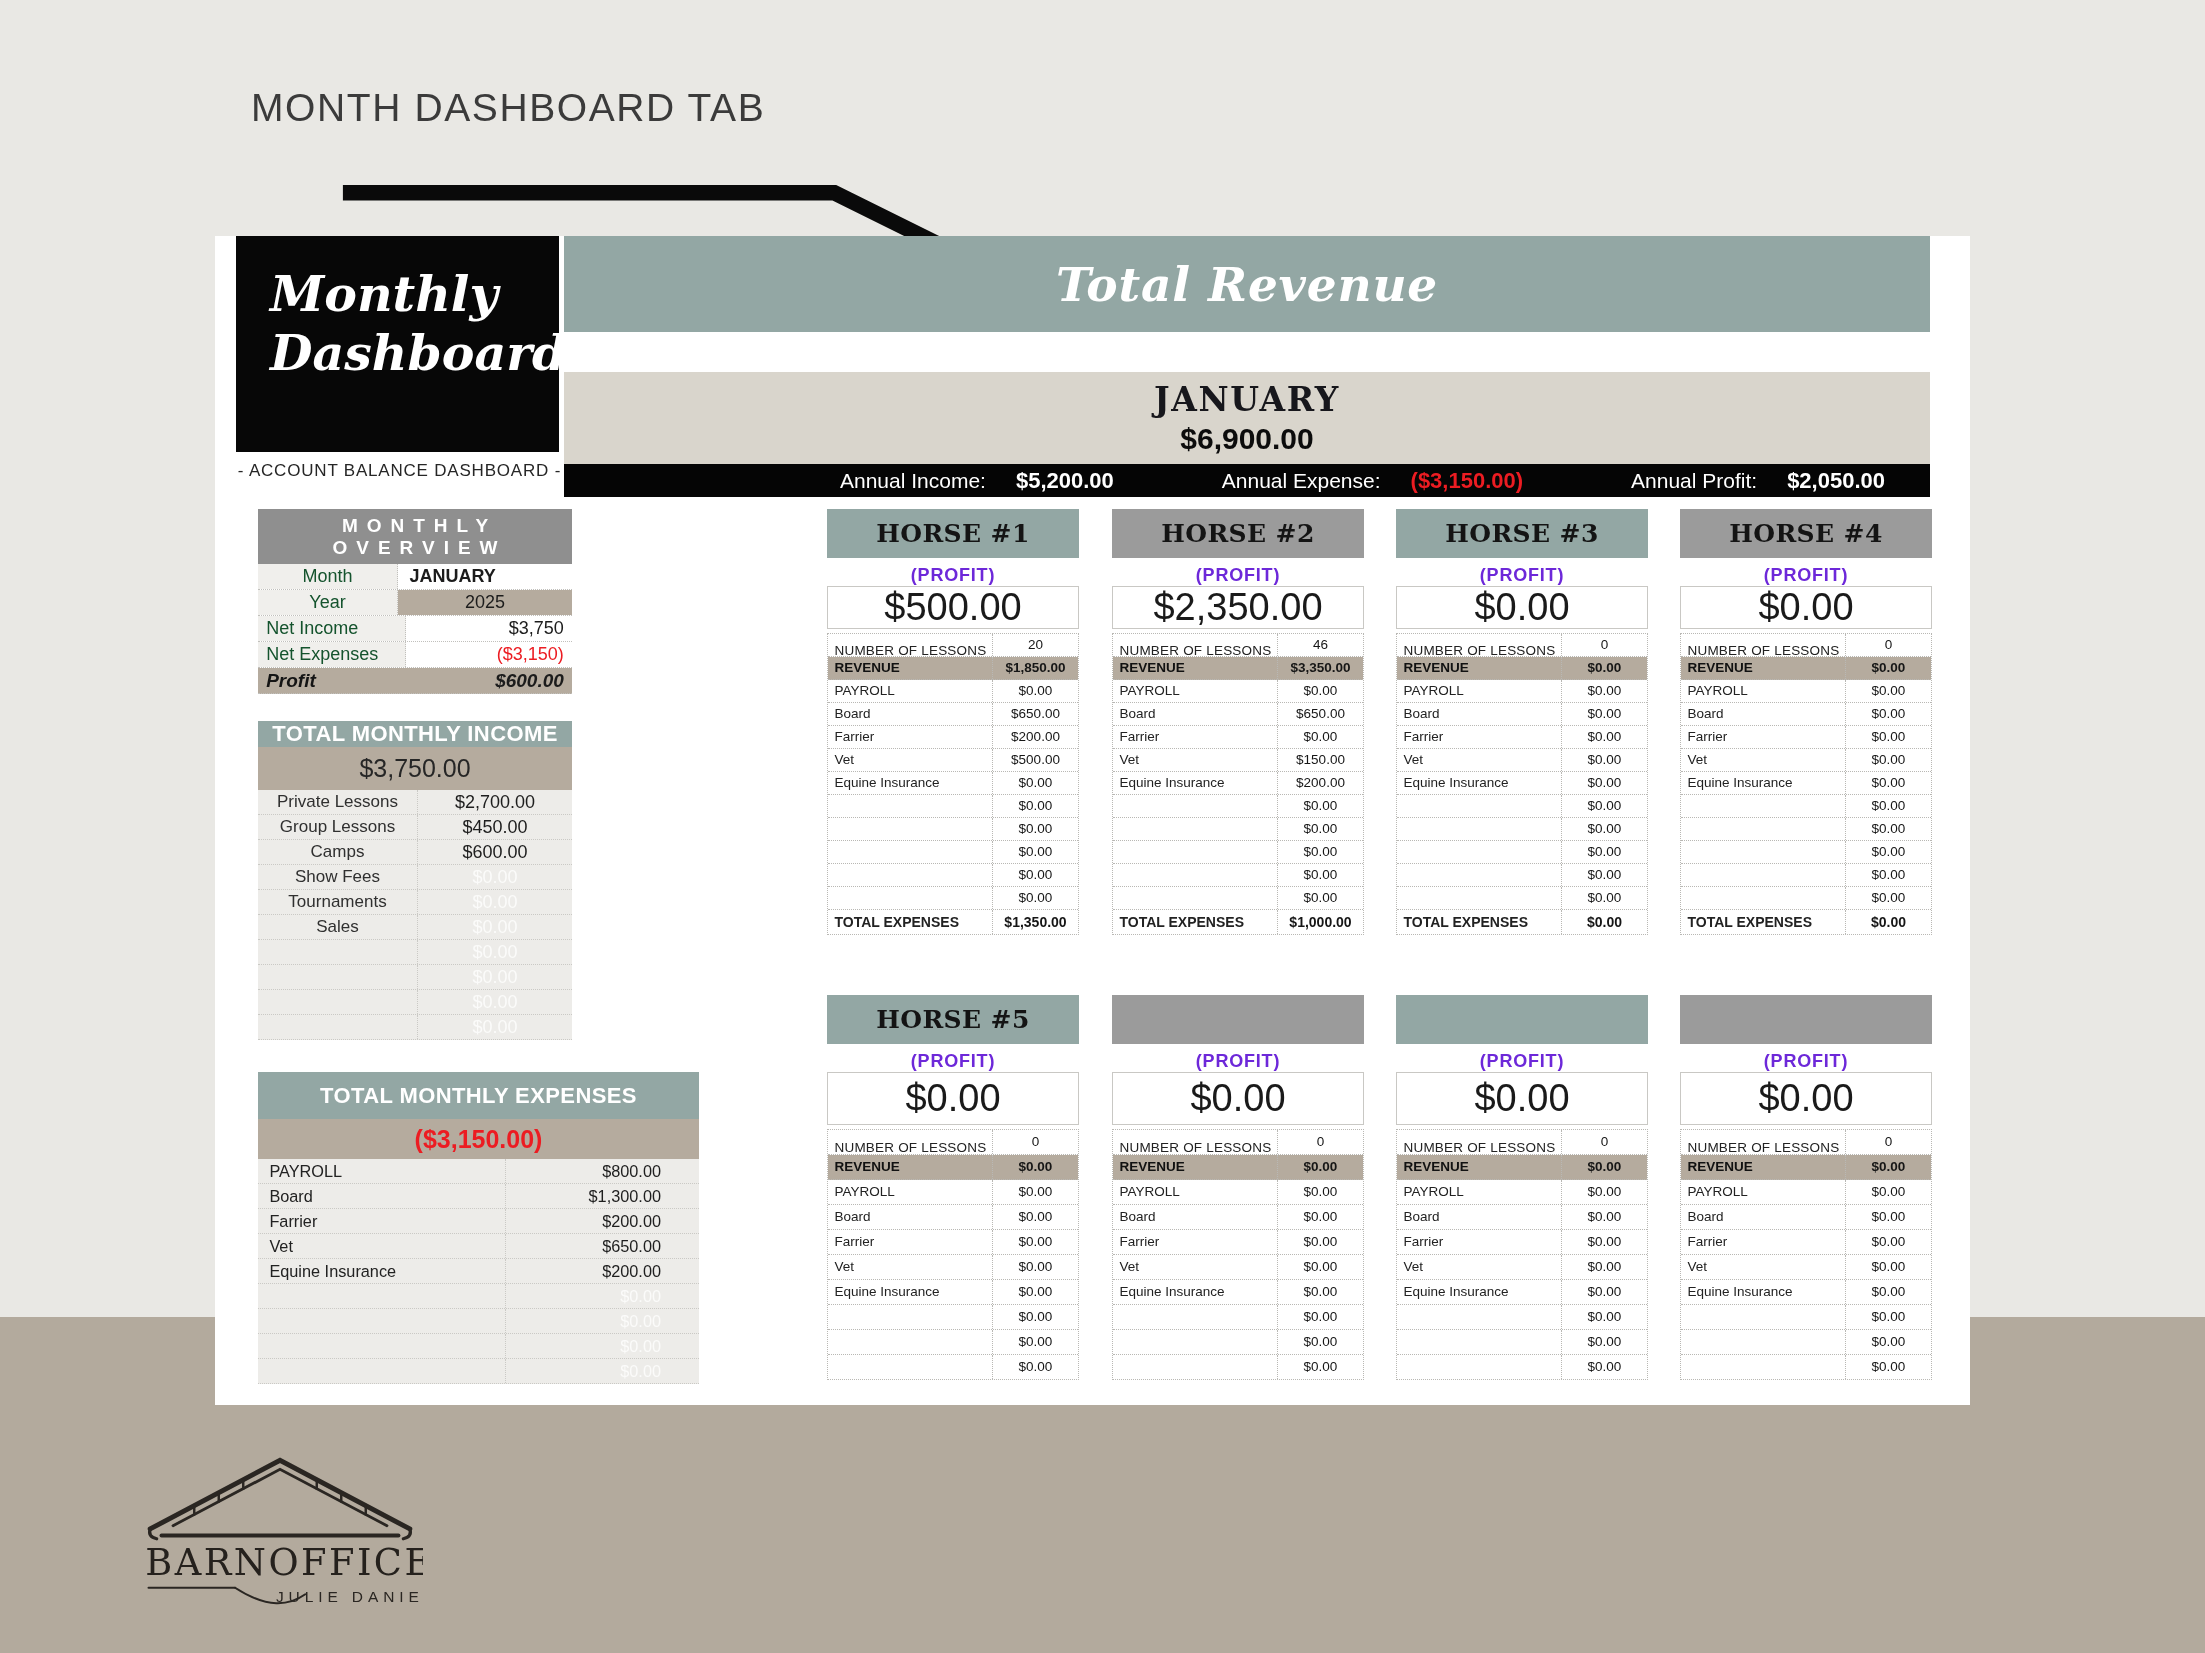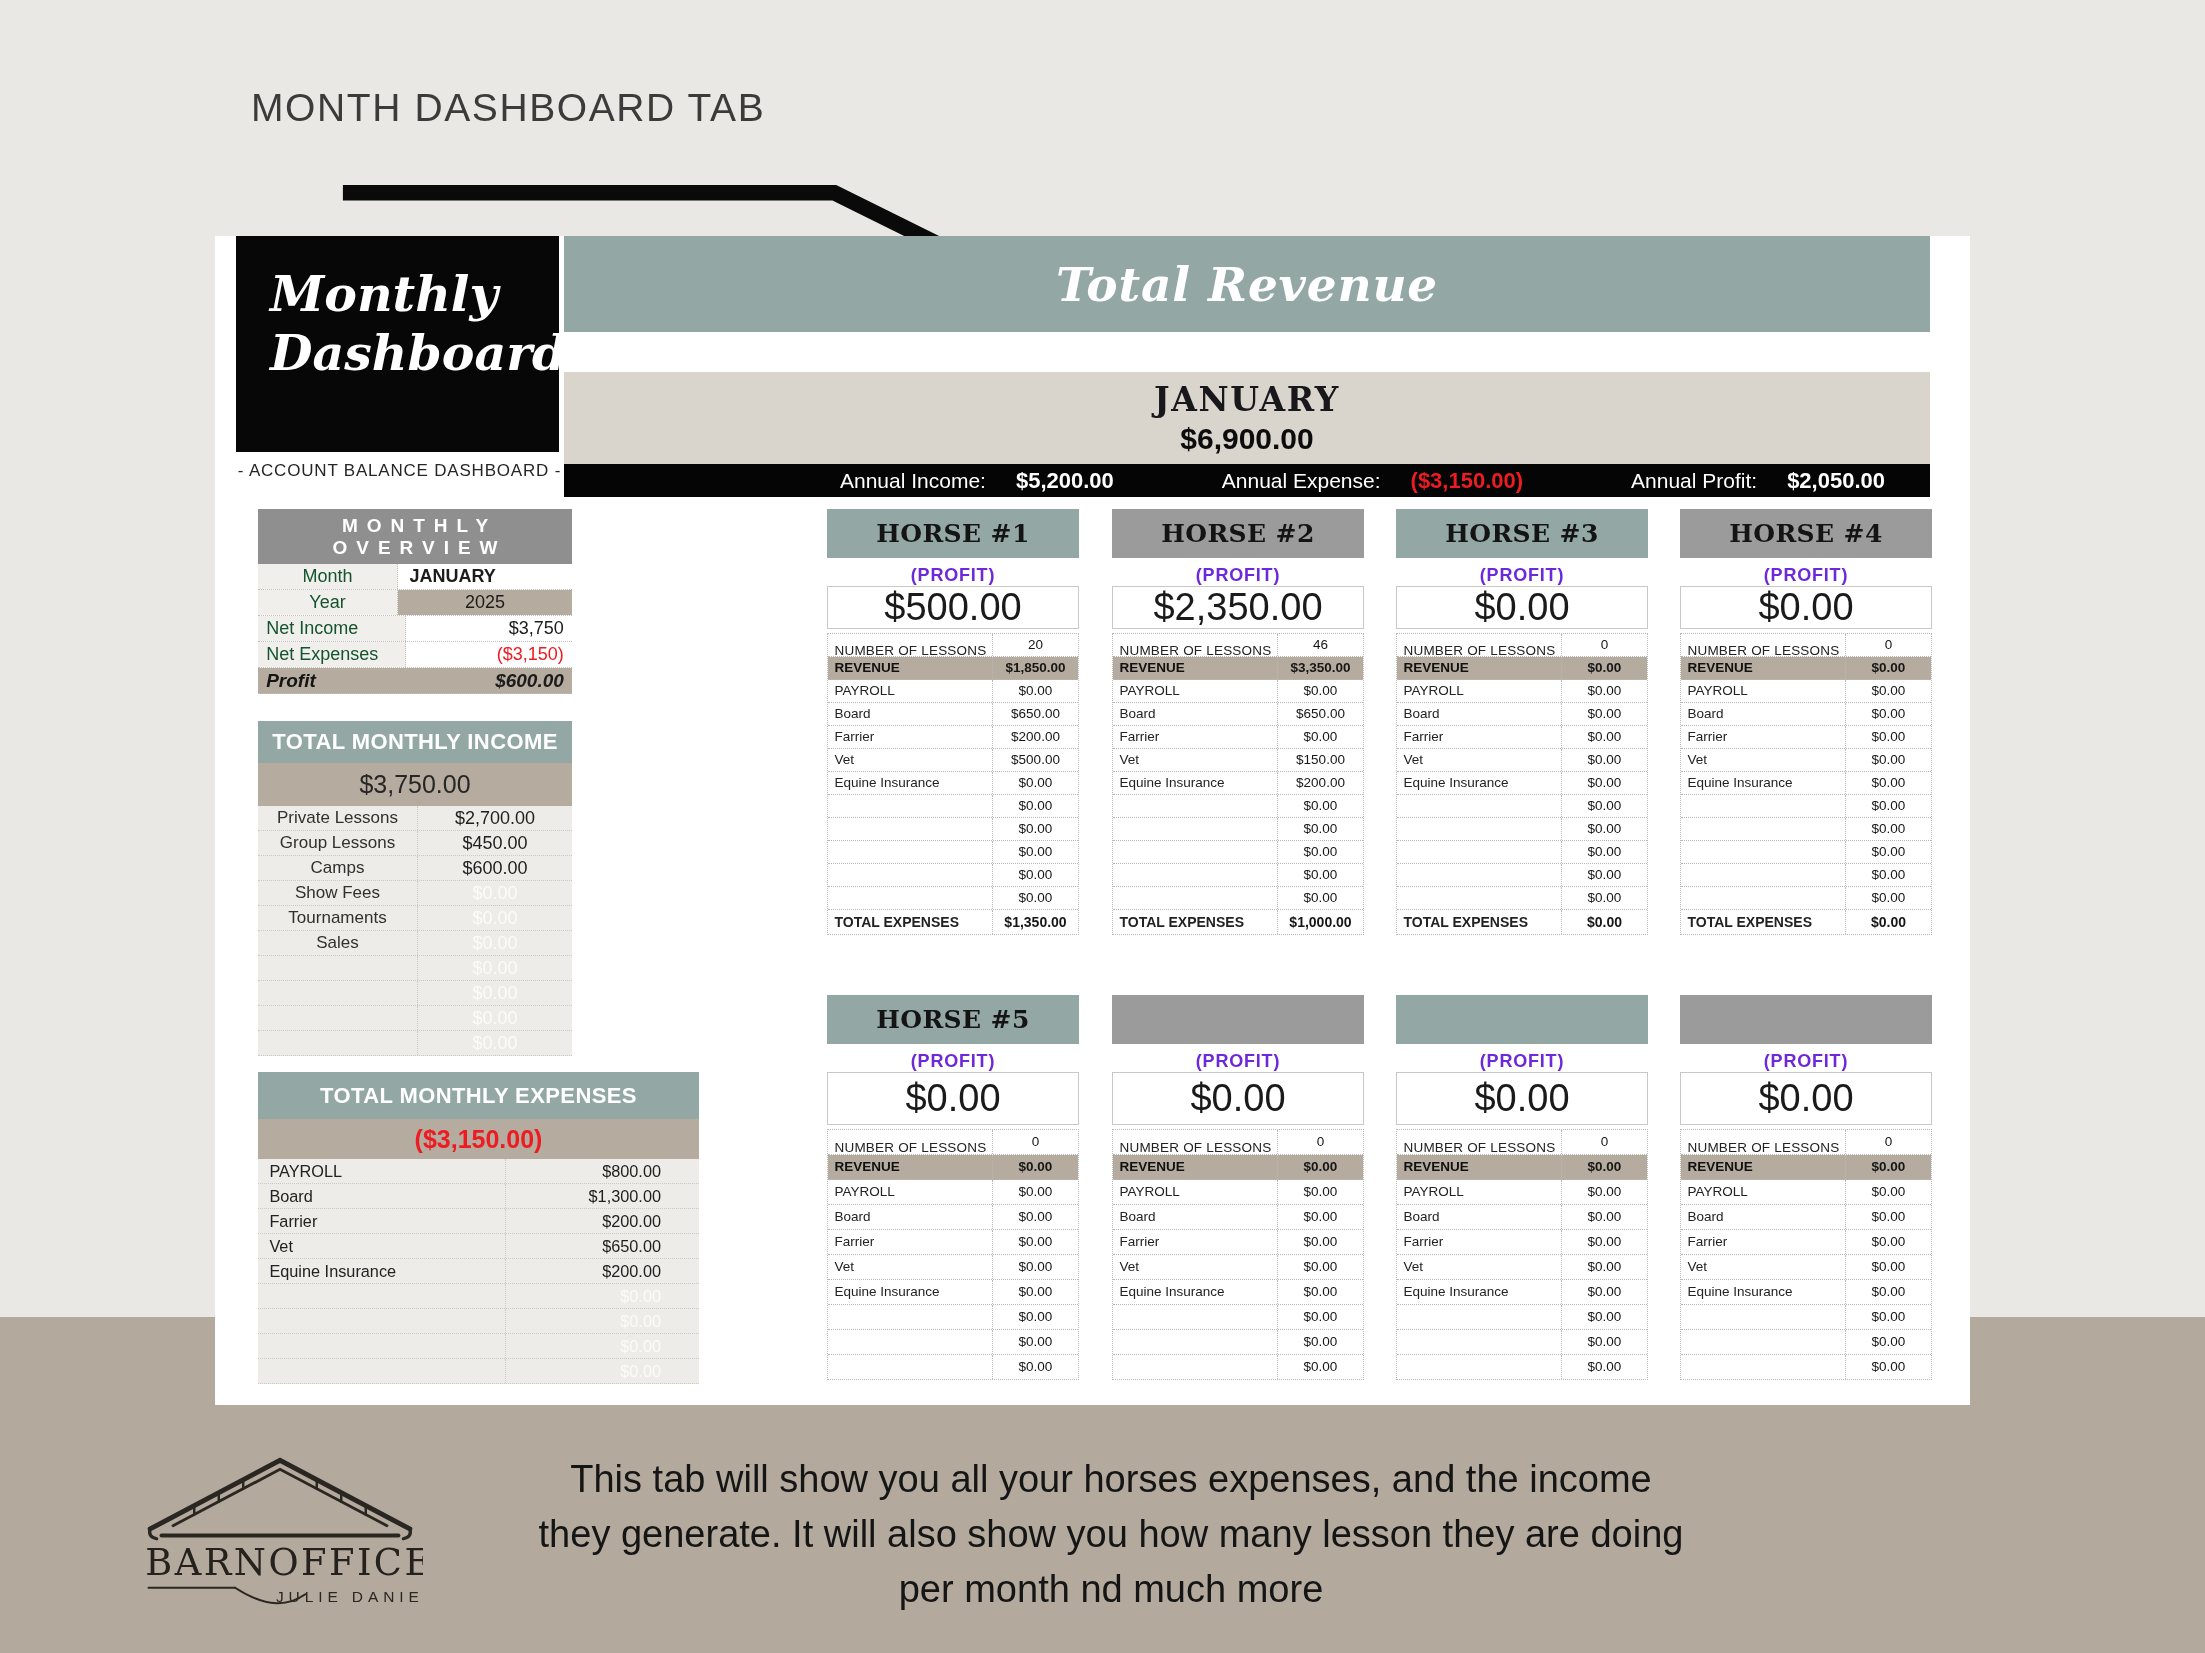--- a/index.html
+++ b/index.html
@@ -44,21 +44,21 @@
   .ov-row.year .ov-value{justify-content:center;background:var(--taupe);}
   .ov-row.num .ov-label,.ov-row.neg .ov-label{padding-left:8.2px;}
   .ov-row.num .ov-value,.ov-row.neg .ov-value{justify-content:flex-end;padding-right:8.2px;}
   .ov-row.neg .ov-value{color:var(--red);}
   .ov-row.profit{background:var(--taupe);font-size:19px;}
   .ov-row.profit .ov-label{background:transparent;border-right:none;width:auto;flex:0 0 auto;
                            font-weight:700;font-style:italic;padding-left:8.2px;color:#141414;}
   .ov-row.profit .ov-value{justify-content:flex-end;padding-right:8.2px;font-weight:700;font-style:italic;}
 
   #income{left:258px;top:721px;width:314px;}
-  .inc-head{height:42px;background:var(--sage);color:#fff;font-weight:700;font-size:22px;
+  .inc-head{height:26px;background:var(--sage);color:#fff;font-weight:700;font-size:22px;
             display:flex;align-items:center;justify-content:center;letter-spacing:0.4px;}
   .inc-band{height:43px;background:var(--taupe);display:flex;align-items:center;justify-content:center;
             font-size:25px;color:#262626;}
   .inc-row{display:flex;height:24px;background:#edece9;border-bottom:0.8px dotted #cac9c5;font-size:17px;}
   .inc-label{width:159px;display:flex;align-items:center;justify-content:center;color:#303030;
              border-right:0.8px dotted #cac9c5;}
   .inc-val{flex:1;display:flex;align-items:center;justify-content:center;color:#1e1e1e;font-size:18px;}
   .inc-val.faint,.exp-val.faint{color:#fbfbfa;}
 
   #expenses{left:258px;top:1072px;width:441px;}
@@ -267,25 +267,20 @@
         <line x1="250" y1="59.6" x2="250" y2="70.5" stroke-width="3"></line>
         <line x1="280" y1="75.5" x2="280" y2="86.3" stroke-width="3"></line>
         <line x1="14" y1="176" x2="120" y2="176" stroke-width="2.5"></line>
         <path d="M120,176 C160,202 186,198 206,184" stroke-width="2.5"></path>
       </g>
       <text x="10" y="160" font-family="DejaVu Serif, serif" font-size="45" letter-spacing="3" fill="#25211d">BARNOFFICE</text>
       <text x="170" y="194" font-family="Liberation Sans, sans-serif" font-size="19" letter-spacing="6" fill="#2a2622">JULIE DANIEL</text>
     </svg>
   </div>
 
-  <div class="footer-text">
-    <div>This tab will show you all your horses expenses, and the income</div>
-    <div>they generate. It will also show you how many lesson they are doing</div>
-    <div>per month nd much more</div>
-  </div>
 <div class="horse" style="left: 827px; top: 509px;">
       <div class="h-head bg-sage">HORSE #1</div>
       <div class="h-profit">(PROFIT)</div>
       <div class="h-box">$500.00</div>
       <div class="h-rows">
         <div class="h-row lessons">
           <div class="h-label">NUMBER OF LESSONS</div>
           <div class="h-val">20</div>
         </div>
         <div class="h-row rev">

